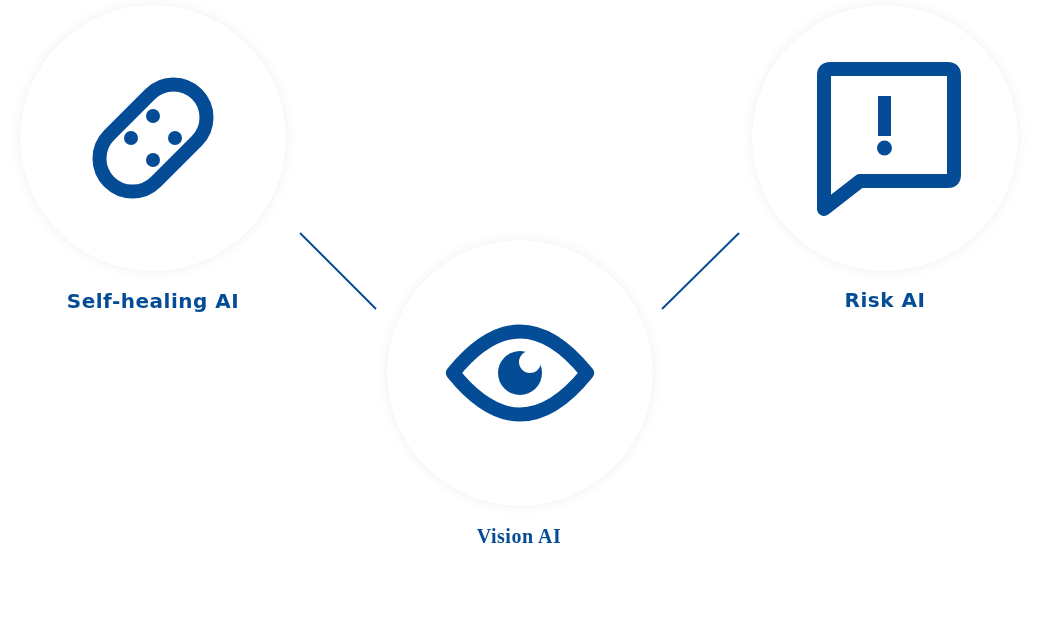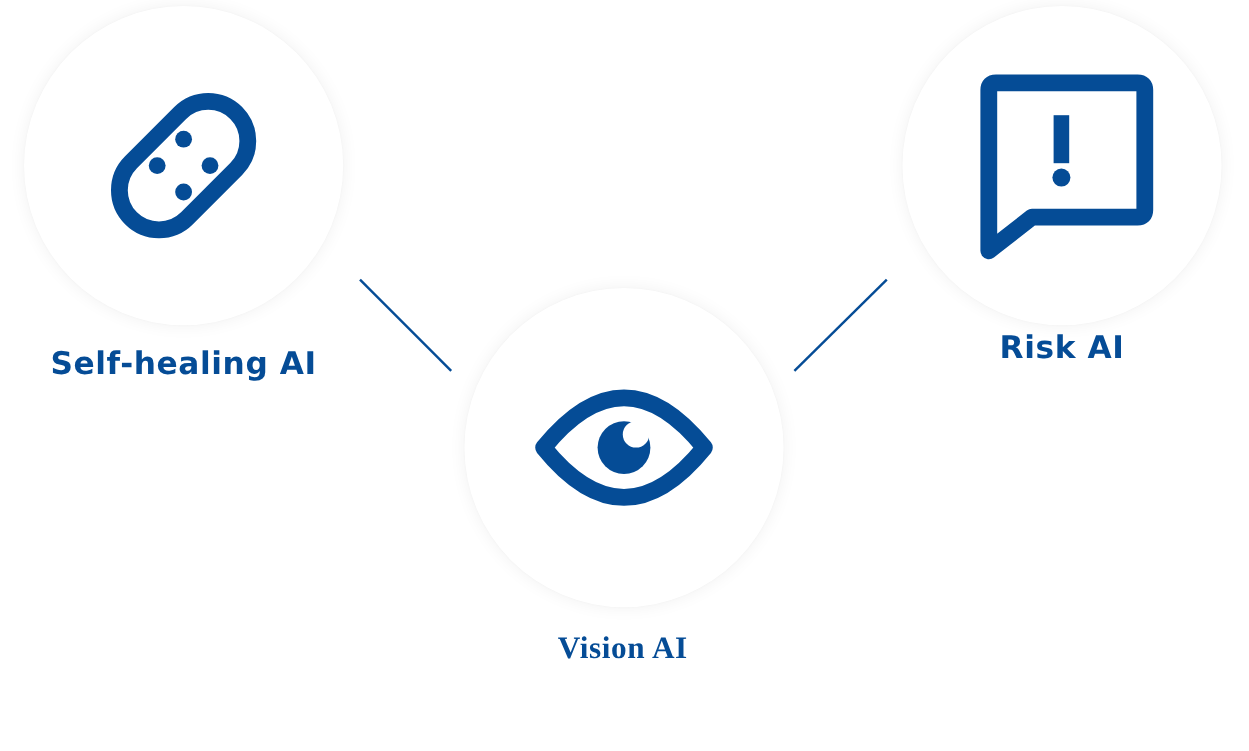--- a/index.html
+++ b/index.html
@@ -3,28 +3,28 @@
   <meta charset="utf-8">
   <style>
     html, body { margin: 0; padding: 0; background: #ffffff; }
     body { width: 1041px; height: 626px; position: relative; overflow: hidden;
            font-family: "DejaVu Sans", "Liberation Sans", sans-serif; }
     .circle { position: absolute; width: 266px; height: 266px; border-radius: 50%;
               background: #ffffff;
               box-shadow: 0 0 14px rgba(0,0,0,0.06), 0 0 2px rgba(0,0,0,0.03); }
     .circle svg { position: absolute; left: 0; top: 0; width: 266px; height: 266px; }
     .label { position: absolute; width: 300px; text-align: center;
-             font-weight: bold; font-size: 26px; letter-spacing: 0.5px;
+             font-weight: bold; font-size: 20px; letter-spacing: 0.5px;
              color: #054c96; }
     #c-self { left: 20px; top: 5px; }
     #c-vision { left: 387px; top: 240px; }
     #c-risk { left: 752px; top: 5px; }
     #l-self { left: 3px; top: 289px; }
     #l-vision { left: 369px; top: 525px; font-family: Liberation Serif, serif; }
-    #l-risk { left: 735px; top: 275px; }
+    #l-risk { left: 735px; top: 288px; }
     .connector { position: absolute; left: 0; top: 0; width: 1041px; height: 626px; pointer-events: none; }
   </style>
 </head>
 <body>
 
 <svg class="connector">
   <line x1="300" y1="233" x2="376" y2="309" stroke="#054c96" stroke-width="2"></line>
   <line x1="662" y1="309" x2="739" y2="233" stroke="#054c96" stroke-width="2"></line>
 </svg>
 

